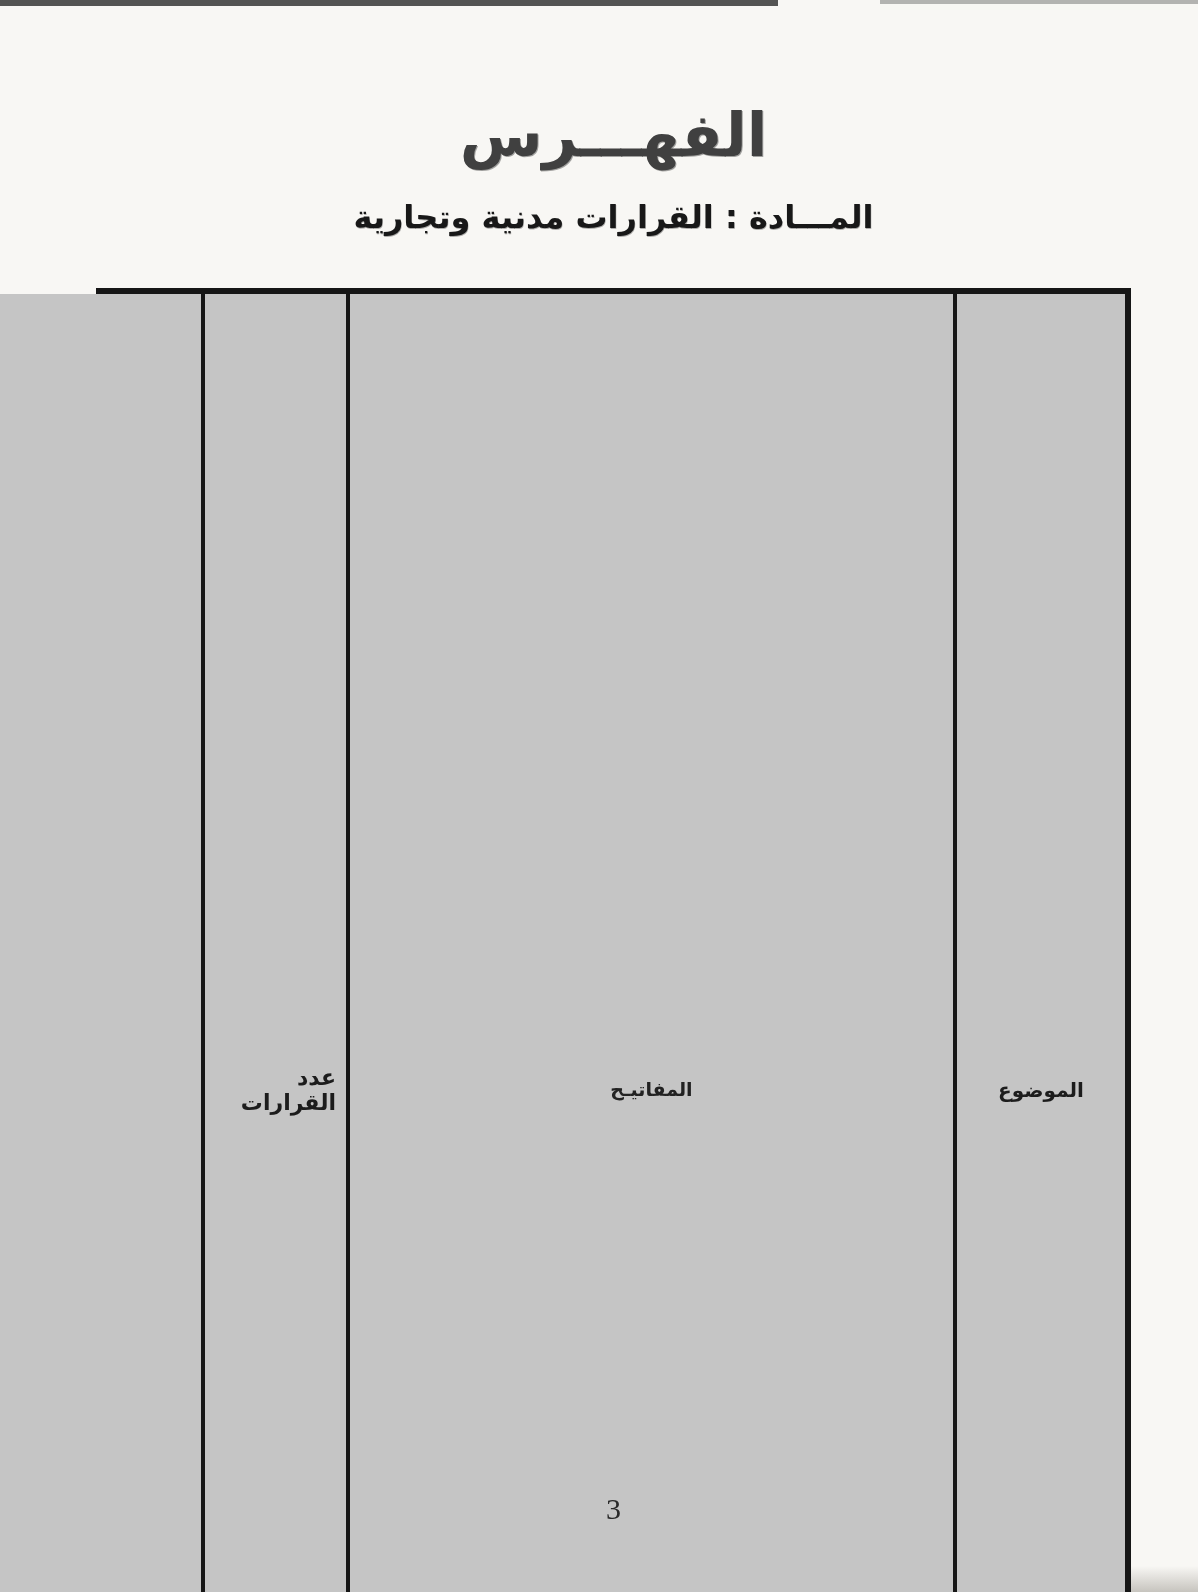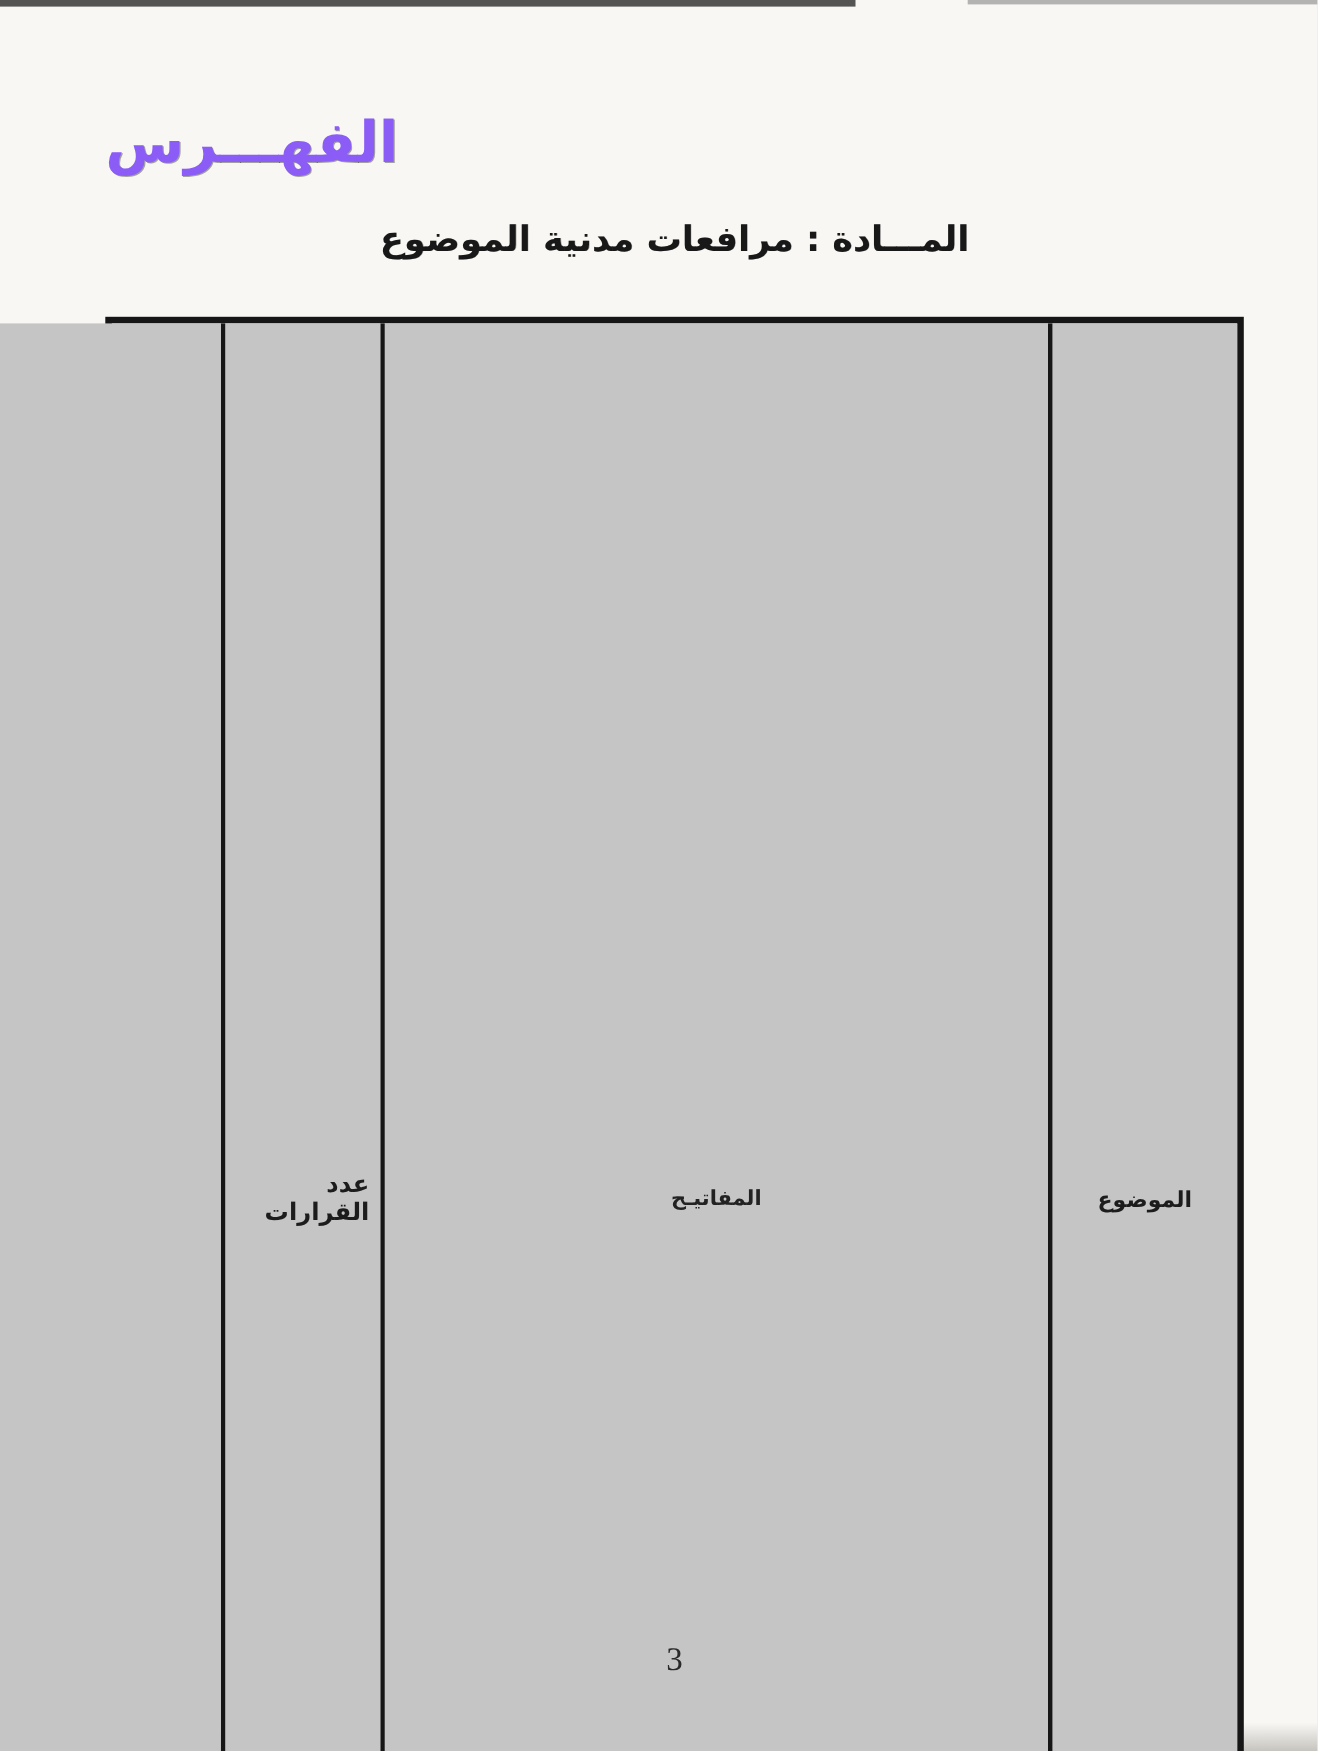--- a/index.html
+++ b/index.html
@@ -24,22 +24,22 @@
     direction:rtl;
   }
   
   .scan-edge-top{position:absolute;left:0;top:0;width:778px;height:6px;background:#2b2b2b;opacity:.8;}
   .scan-edge-top-right{position:absolute;left:880px;top:0;width:318px;height:4px;background:#606060;opacity:.45;}
   .scan-edge-bottom{position:absolute;left:0;top:1566px;width:1198px;height:26px;
     background:linear-gradient(to bottom, rgba(176,172,164,0), rgba(158,154,146,.55));}
   
   .doc-title{
     position:absolute;left:96px;top:100px;width:1035px;
-    text-align:left;font-size:52px;font-weight:bold;
-    letter-spacing:1px;color:#8b5cf6;
+    text-align:center;font-size:60px;font-weight:bold;
+    letter-spacing:1px;color:#404040;
     text-shadow:1px 1px 0 rgba(0,0,0,.35);
   }
   .doc-subtitle{
     position:absolute;left:96px;top:198px;width:1035px;
     text-align:center;font-size:32px;font-weight:bold;color:#181818;
     text-shadow:.5px .5px 0 rgba(0,0,0,.3);
   }
   
   .toc-table{
     position:absolute;left:96px;top:288px;width:1035px;
@@ -95,21 +95,21 @@
 </head>
 <body>
 
 <div class="page">
 
   <div class="scan-edge-top"></div>
   <div class="scan-edge-top-right"></div>
   <div class="scan-edge-bottom"></div>
 
   <div class="doc-title">الفهـــرس</div>
-  <div class="doc-subtitle">المـــادة : مرافعات مدنية الموضوع</div>
+  <div class="doc-subtitle">المـــادة : القرارات مدنية وتجارية</div>
 
   <div class="toc-table">
     <div class="trow thead">
       <div class="cell subject">الموضوع</div>
       <div class="cell keys" style="justify-content:center;text-align:center;white-space:normal;">المفاتيـح</div>
       <div class="cell decisions" style="font-family:'DejaVu Sans',sans-serif;direction:rtl;">عدد القرارات</div>
       <div class="cell page" style="font-family:'DejaVu Sans',sans-serif;direction:rtl;">الصفحـة</div>
     </div>
 
   </div>

